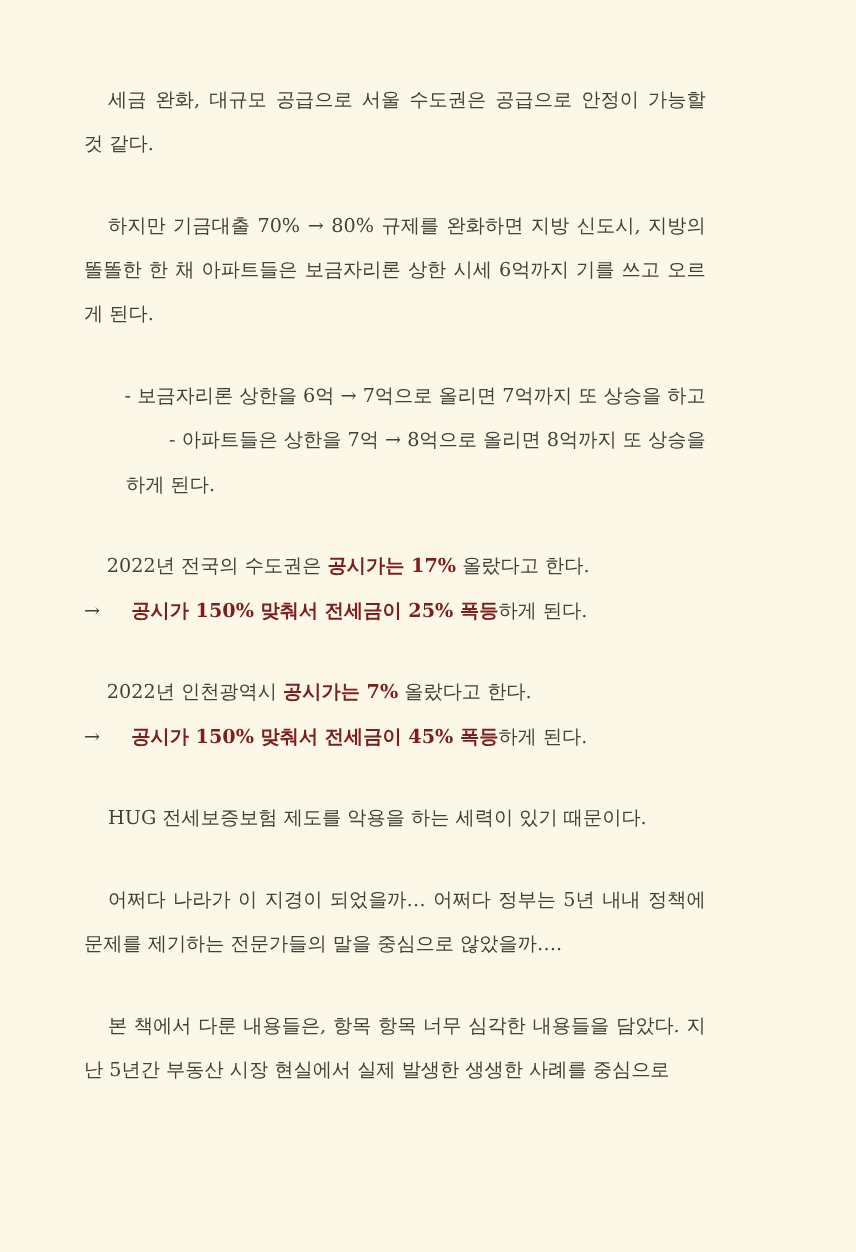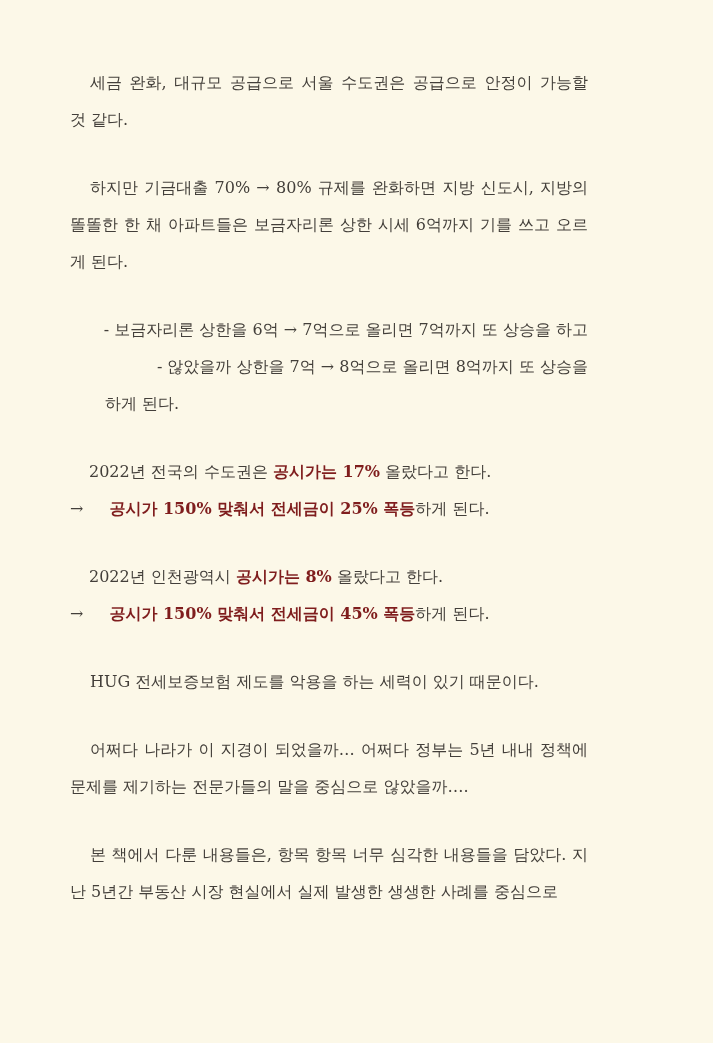--- a/index.html
+++ b/index.html
@@ -49,28 +49,28 @@
 </style>
 </head>
 <body>
 
 <div class="page">
   <div id="doc" class="content">
       <div class="block para"><span>세금 완화, 대규모 공급으로 서울 수도권은 공급으로 안정이 가능할 것 같다.</span></div>
       <div class="block para"><span>하지만 기금대출 70% → 80% 규제를 완화하면 지방 신도시, 지방의 똘똘한 한 채 아파트들은 보금자리론 상한 시세 6억까지 기를 쓰고 오르게 된다.</span></div>
       <div class="block">
         <div class="line ind-1"><span>- 보금자리론 상한을 6억 → 7억으로 올리면 7억까지 또 상승을 하고</span></div>
-        <div class="line ind-1"><span>- 않았을까 상한을 7억 → 8억으로 올리면 8억까지 또 상승을</span></div>
+        <div class="line ind-1"><span>- 아파트들은 상한을 7억 → 8억으로 올리면 8억까지 또 상승을</span></div>
         <div class="line ind-2"><span>하게 된다.</span></div>
       </div>
       <div class="block">
         <div class="line ind-3"><span>2022년 전국의 수도권은 </span><strong>공시가는 17%</strong><span> 올랐다고 한다.</span></div>
         <div class="line ind-0"><span class="arrow">→</span><strong>공시가 150% 맞춰서 전세금이 25% 폭등</strong><span>하게 된다.</span></div>
       </div>
       <div class="block">
-        <div class="line ind-3"><span>2022년 인천광역시 </span><strong>공시가는 8%</strong><span> 올랐다고 한다.</span></div>
+        <div class="line ind-3"><span>2022년 인천광역시 </span><strong>공시가는 7%</strong><span> 올랐다고 한다.</span></div>
         <div class="line ind-0"><span class="arrow">→</span><strong>공시가 150% 맞춰서 전세금이 45% 폭등</strong><span>하게 된다.</span></div>
       </div>
       <div class="block para"><span>HUG 전세보증보험 제도를 악용을 하는 세력이 있기 때문이다.</span></div>
       <div class="block para"><span>어쩌다 나라가 이 지경이 되었을까… 어쩌다 정부는 5년 내내 정책에 문제를 제기하는 전문가들의 말을 중심으로 않았을까….</span></div>
       <div class="block para"><span>본 책에서 다룬 내용들은, 항목 항목 너무 심각한 내용들을 담았다. 지난 5년간 부동산 시장 현실에서 실제 발생한 생생한 사례를 중심으로</span></div>
     </div>
 </div>
 
 </body></html>

